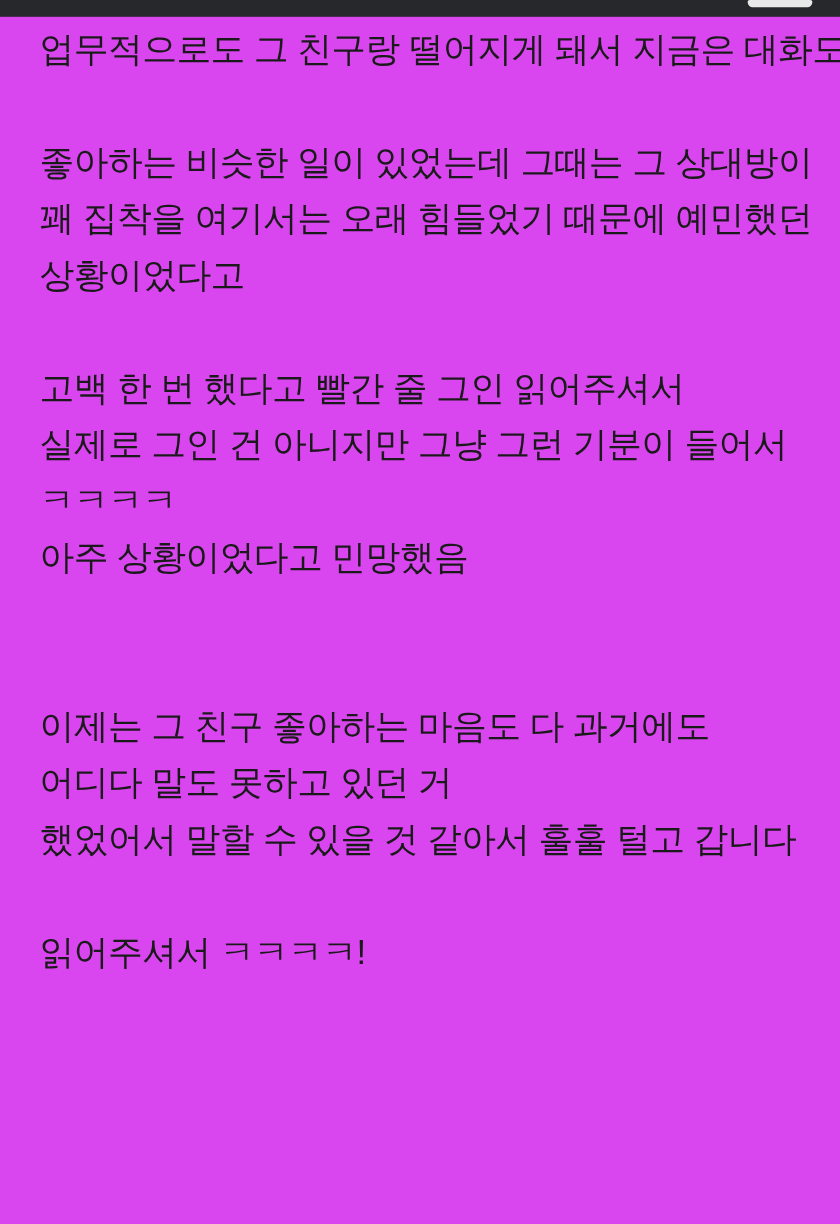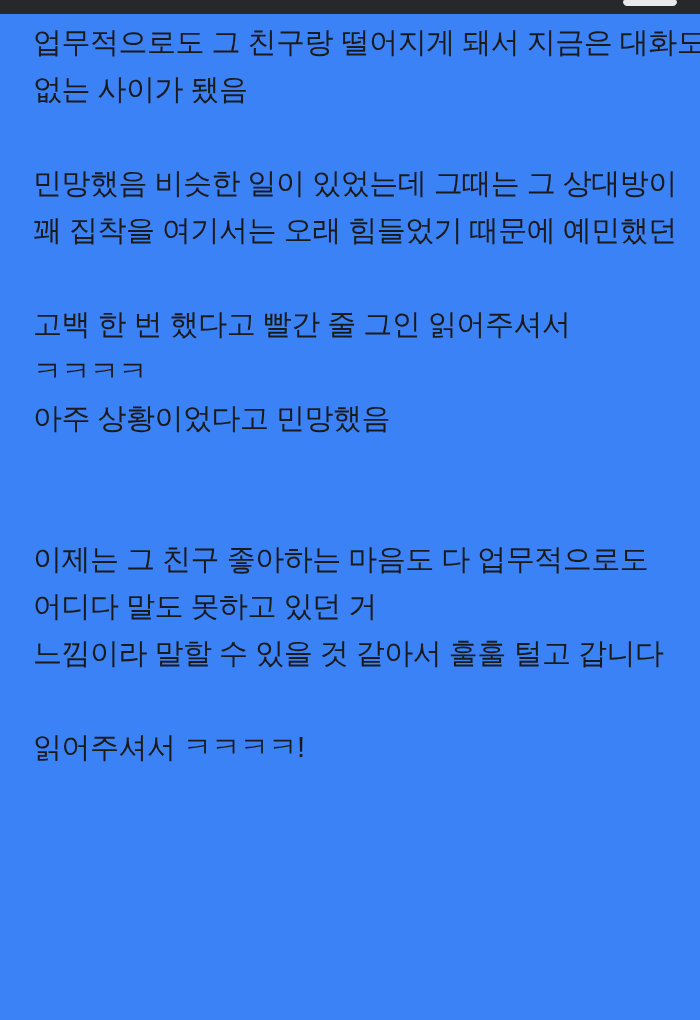--- a/index.html
+++ b/index.html
@@ -13,21 +13,21 @@
   body {
     background: #fefefe;
     font-family: "Liberation Sans", "DejaVu Sans", sans-serif;
     position: relative;
   }
 
   .screen {
     width: 700px;
     height: 1020px;
     position: relative;
-    background: #3b82f6;
+    background: #d946ef;
   }
 
   .top-bar {
     position: absolute;
     top: 0;
     left: 0;
     width: 700px;
     height: 14px;
   }
 
@@ -62,30 +62,31 @@
 <body style="background: rgb(254, 254, 254);">
 
 <div class="screen">
 
   <div class="top-bar" style="background: rgb(38, 40, 43);">
     <div class="top-bar-handle" style="background: rgb(233, 233, 233);"></div>
   </div>
 
   <div class="post-body" style="color: rgb(26, 26, 26);">
     <div class="post-line">업무적으로도 그 친구랑 떨어지게 돼서 지금은 대화도</div>
-    <div class="post-line">없는 사이가 됐음</div>
     <div class="post-line"></div>
-    <div class="post-line">민망했음 비슷한 일이 있었는데 그때는 그 상대방이</div>
+    <div class="post-line">좋아하는 비슷한 일이 있었는데 그때는 그 상대방이</div>
     <div class="post-line">꽤 집착을 여기서는 오래 힘들었기 때문에 예민했던</div>
+    <div class="post-line">상황이었다고</div>
     <div class="post-line"></div>
     <div class="post-line">고백 한 번 했다고 빨간 줄 그인 읽어주셔서</div>
+    <div class="post-line">실제로 그인 건 아니지만 그냥 그런 기분이 들어서</div>
     <div class="post-line">ㅋㅋㅋㅋ</div>
     <div class="post-line">아주 상황이었다고 민망했음</div>
     <div class="post-line"></div>
     <div class="post-line"></div>
-    <div class="post-line">이제는 그 친구 좋아하는 마음도 다 업무적으로도</div>
+    <div class="post-line">이제는 그 친구 좋아하는 마음도 다 과거에도</div>
     <div class="post-line">어디다 말도 못하고 있던 거</div>
-    <div class="post-line">느낌이라 말할 수 있을 것 같아서 훌훌 털고 갑니다</div>
+    <div class="post-line">했었어서 말할 수 있을 것 같아서 훌훌 털고 갑니다</div>
     <div class="post-line"></div>
     <div class="post-line">읽어주셔서 ㅋㅋㅋㅋ!</div>
   </div>
 
 </div>
 
 </body></html>

